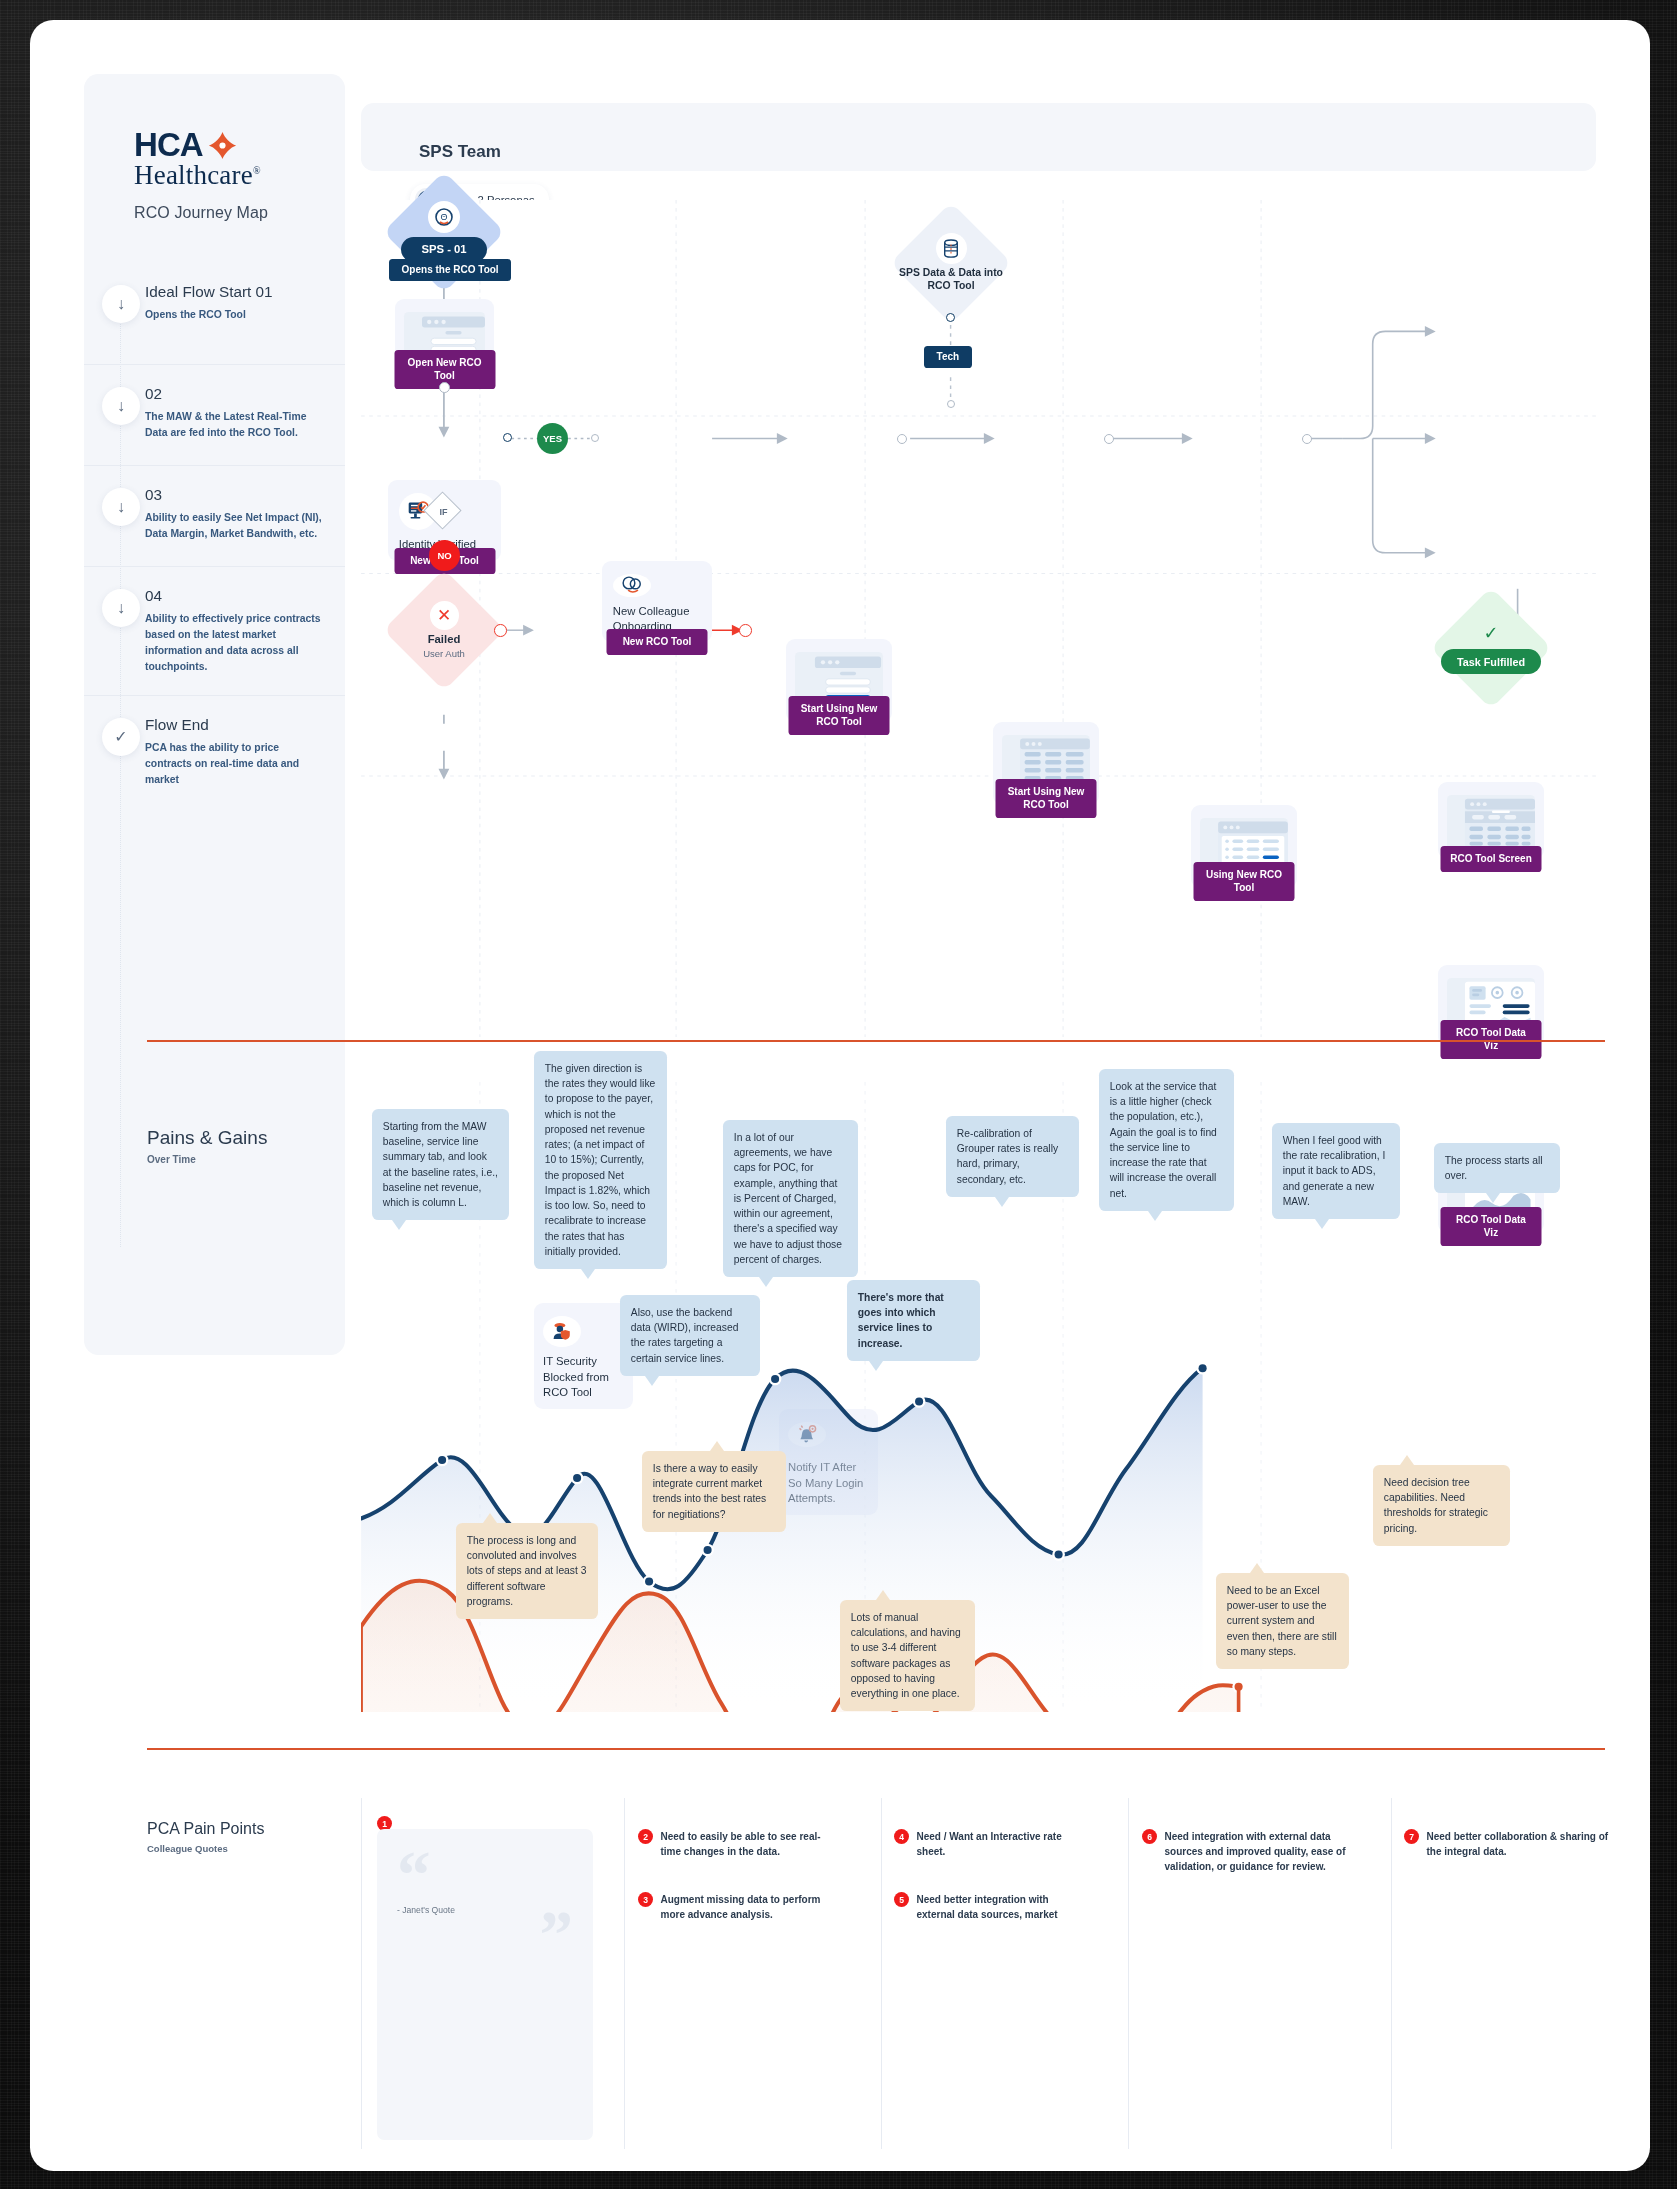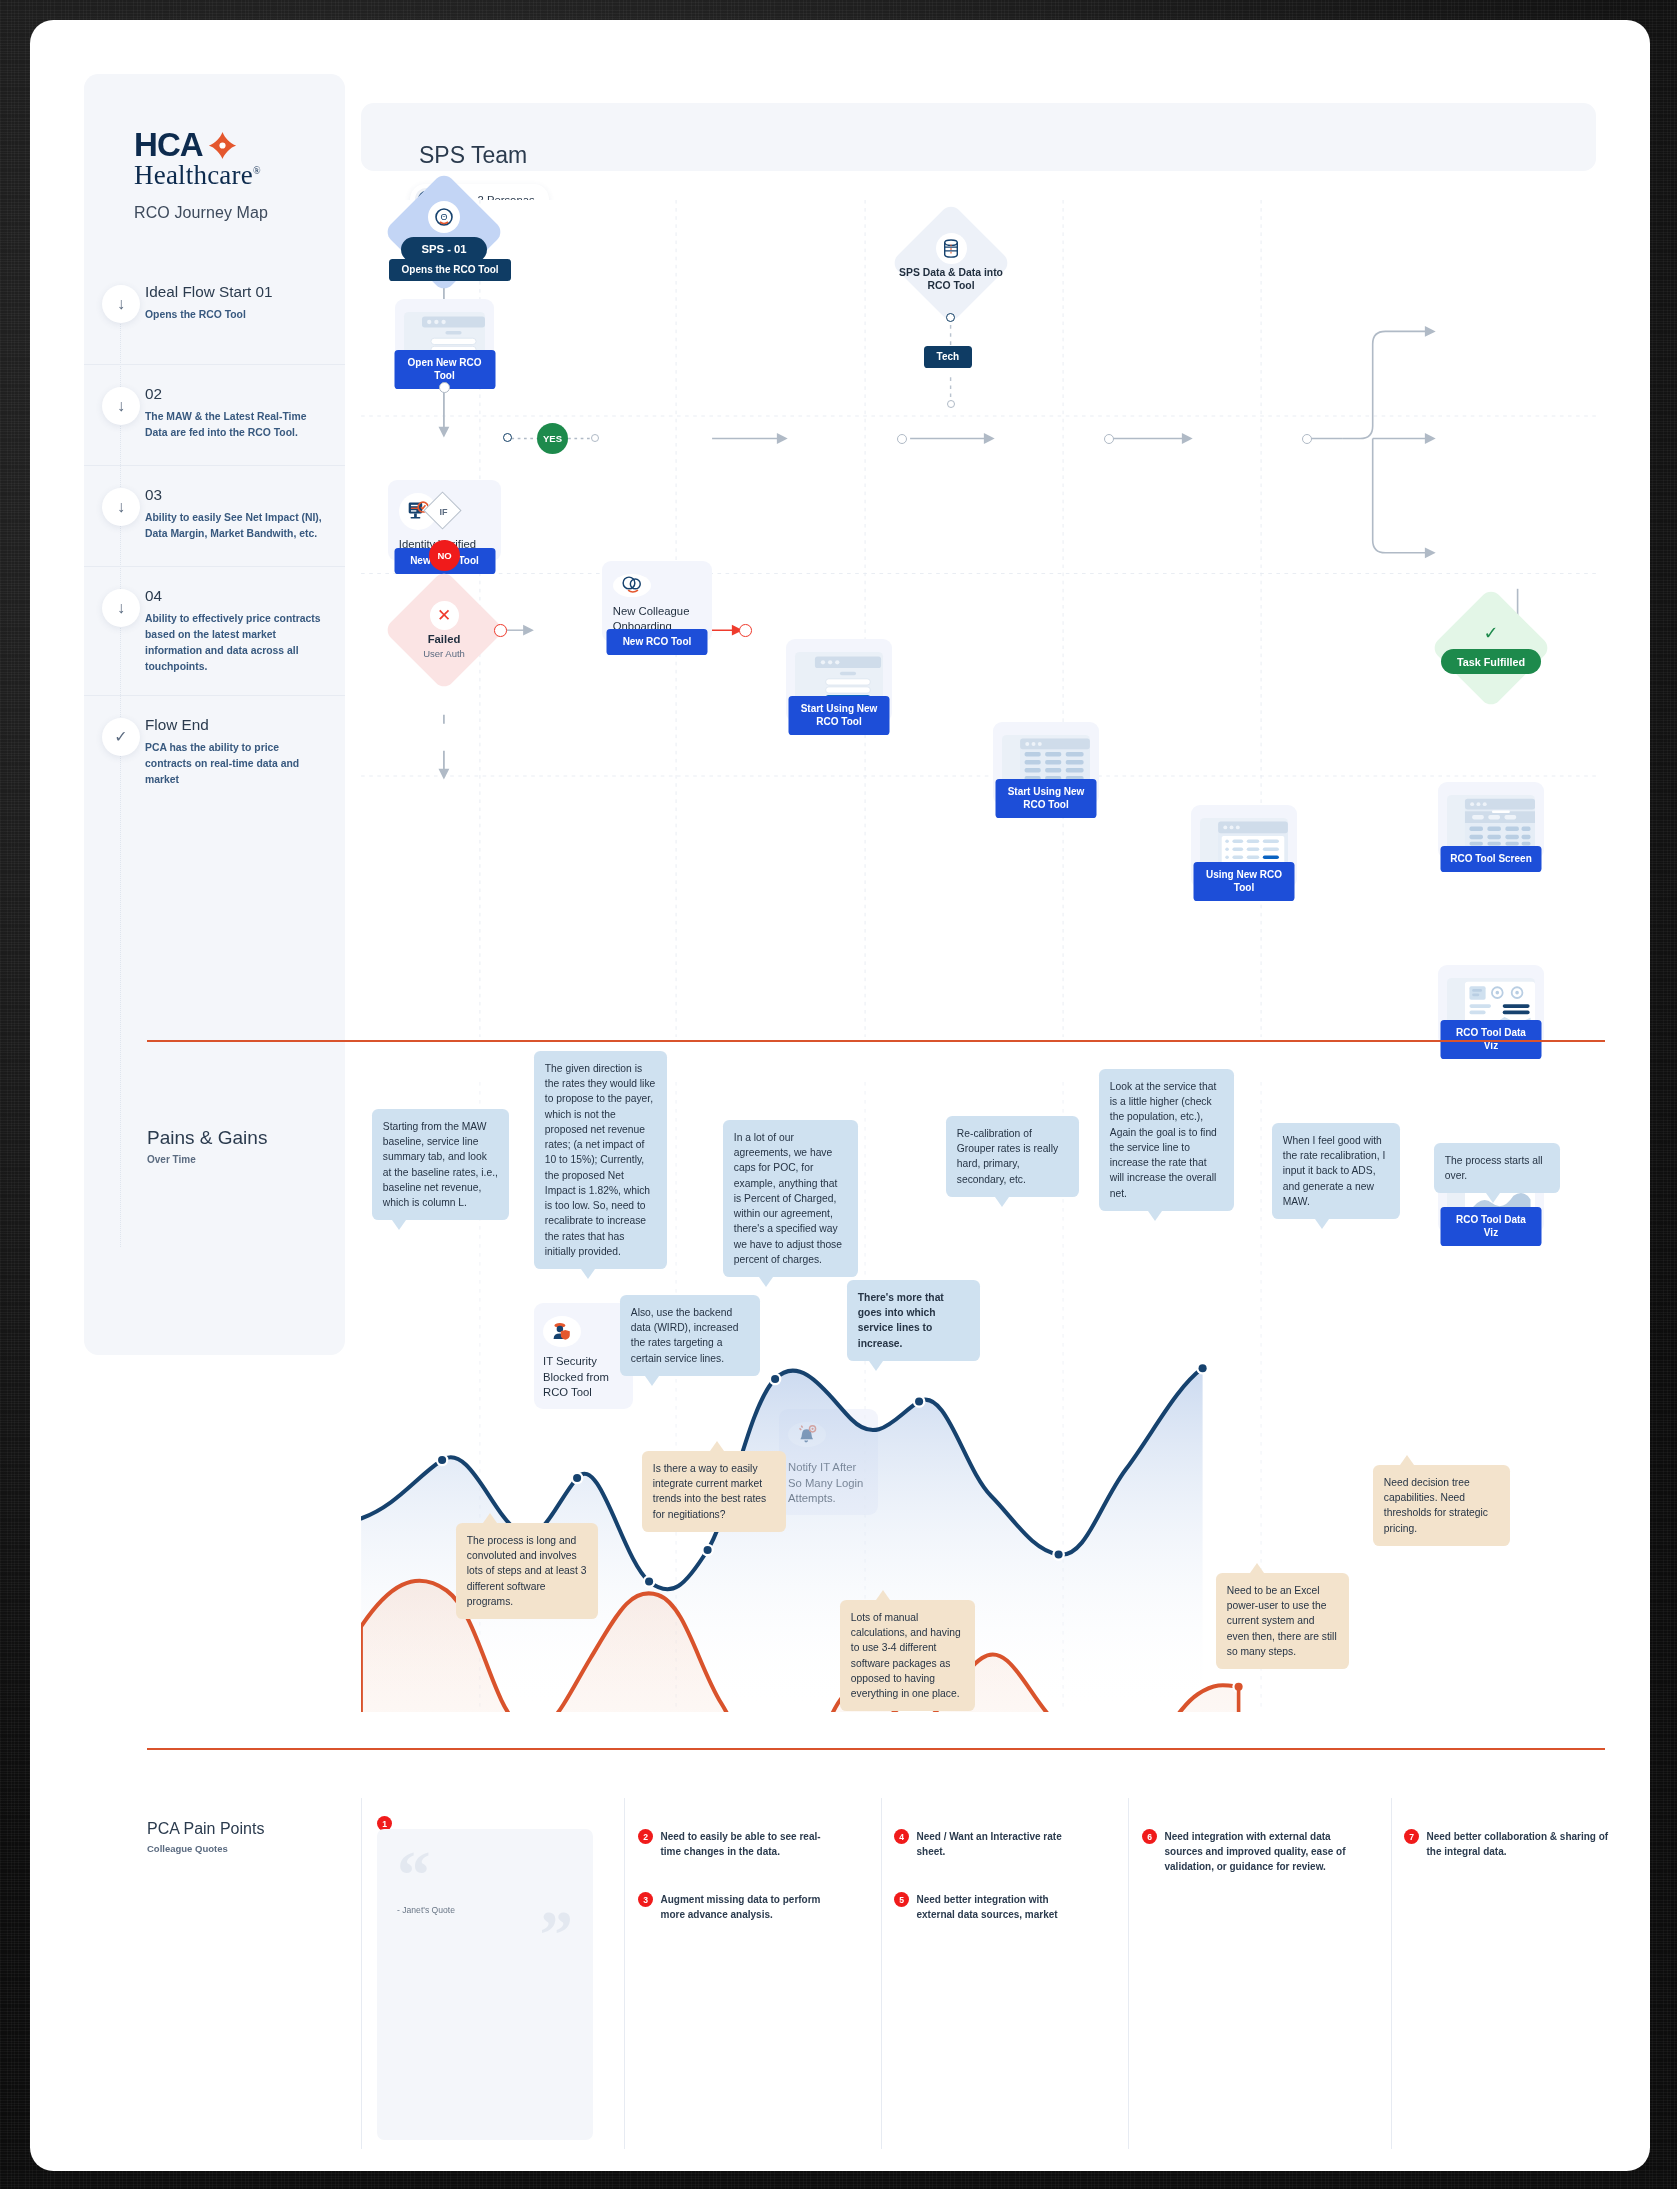--- a/index.html
+++ b/index.html
@@ -74,21 +74,21 @@
   .dotted-rail {
     position: absolute; left: 36px; top: 230px; bottom: 108px;
     border-left: 1.8px dotted #dfe5ee;
   }
 
   
   .team-head {
     position: absolute; left: 331px; top: 83px; width: 1235px; height: 68px;
     background: #f4f6fa; border-radius: 12.6px;
   }
-  .team-title { position: absolute; left: 54px; top: 119px; font-size: 23px; color: #2b3b4e; }
+  .team-title { position: absolute; left: 54px; top: 119px; font-size: 17px; color: #2b3b4e; font-weight: bold; }
   .persona-pill {
     position: absolute; left: 380px; top: 164px;
     height: 31px; background: #fff; border-radius: 15.3px;
     display: flex; align-items: center; gap: 3.6px; padding: 0 14.4px 0 4.5px;
     box-shadow: 0 1.8px 6.3px rgba(60,80,120,.09);
   }
   .persona-av {
     width: 23.4px; height: 23.4px; border-radius: 50%;
     background: #eef1f6; display:flex; align-items:center; justify-content:center;
   }
@@ -102,21 +102,21 @@
   }
   .flow-grid { position: absolute; inset: 0; pointer-events: none; }
 
   .node { position: absolute; }
   .card {
     background: #f3f5fc; border-radius: 9px;
     display: flex; flex-direction: column; align-items: center;
     padding: 12.6px 9px 9px; position: relative;
   }
   .card-label {
-    background: #1d4ed8; color: #fff; font-size: 10px; font-weight: 600;
+    background: #701a75; color: #fff; font-size: 10px; font-weight: 600;
     border-radius: 3.6px; padding: 6.3px 9px; text-align: center; line-height: 1.3;
     position: absolute; left: 50%; transform: translateX(-50%); bottom: -12.6px;
     white-space: normal; width: 101px;
   }
   .card-title {
     font-size: 11.3px; color: #1f2d3d; text-align: center; line-height: 1.35;
     margin-top: 7.2px; font-weight: 500;
   }
   .icon-circle {
     width: 38px; height: 38px; border-radius: 50%; background: #fff;

